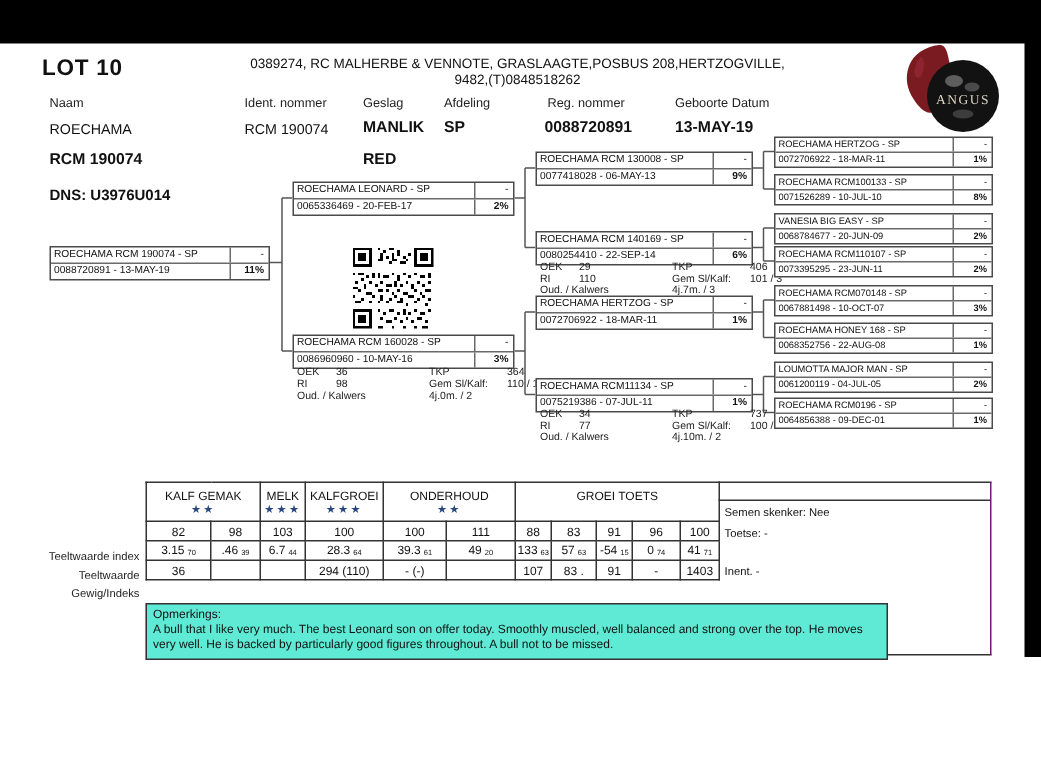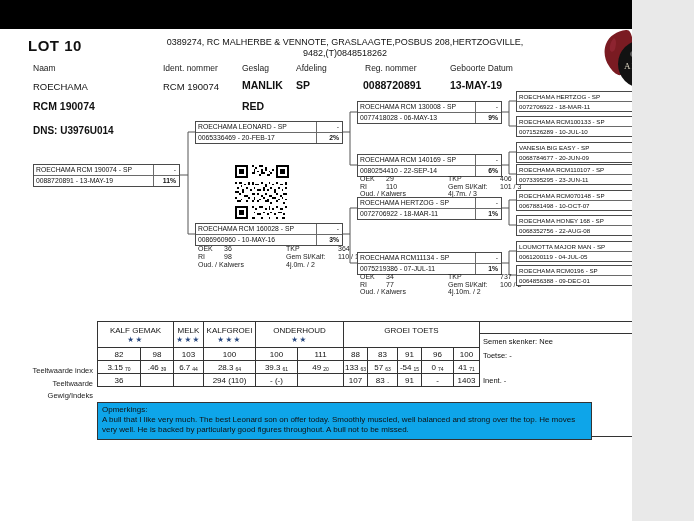--- a/index.html
+++ b/index.html
@@ -1,16 +1,16 @@
 <!DOCTYPE html>
 <html><head>
 <meta charset="utf-8">
 <style>
   html,body{margin:0;padding:0;background:#e9e9e9;}
-  .page{position:relative;width:632px;height:521px;background:#fff;overflow:hidden;
+  .page{position:relative;width:694px;height:521px;background:#fff;overflow:hidden;
         font-family:"Liberation Sans",sans-serif;color:#111;}
   .topbar{position:absolute;left:0;top:0;width:694px;height:29px;background:#000;}
   .rightbar{position:absolute;left:683px;top:0;width:11px;height:438px;background:#000;}
   .lot{position:absolute;left:28px;top:37px;font-size:15px;font-weight:700;letter-spacing:.5px;}
   .owner{position:absolute;left:128px;top:37px;width:434px;text-align:center;font-size:9px;line-height:11px;font-weight:400;}
   .logo{position:absolute;left:596px;top:28px;width:72px;height:64px;}
   .hlbl{position:absolute;top:63px;font-size:8.5px;color:#222;}
   .hval{position:absolute;top:81px;font-size:9.5px;}
   .hvalb{position:absolute;top:79px;font-size:10.5px;font-weight:700;}
   .hv2{position:absolute;top:100px;font-size:10.5px;font-weight:700;}
@@ -37,25 +37,25 @@
   .ttab{position:absolute;left:97px;top:321px;border-collapse:collapse;table-layout:fixed;width:382px;}
   .ttab td{border:1px solid #333;padding:0;text-align:center;overflow:hidden;}
   .grp td{height:25px;vertical-align:middle;}
   .gl{font-size:8px;}
   .gs{color:#27477e;font-size:7.5px;letter-spacing:1.5px;height:9px;}
   .chdr td{height:17px;font-size:7.8px;line-height:8.2px;vertical-align:middle;}
   .drow td{height:12px;font-size:8px;vertical-align:middle;text-align:center;}
   .acc{font-size:5px;vertical-align:-1px;margin-left:2px;}
   
   .panel{position:absolute;left:479px;top:321px;width:182px;height:116px;box-sizing:border-box;
-         border-top:1px solid #333;border-right:3px solid #701a75;border-bottom:1px solid #333;font-size:7.5px;}
+         border-top:1px solid #333;border-right:1px solid #701a75;border-bottom:1px solid #333;font-size:7.5px;}
   .panel .div1{height:11px;border-bottom:1px solid #333;}
   .panel .pl{padding-left:4px;}
   .remarks{position:absolute;left:97px;top:402px;width:495px;height:38px;box-sizing:border-box;
-           border:1px solid #333;background:#0ea5e9;font-size:8px;line-height:10px;padding:2px 4px;}
+           border:1px solid #333;background:#5eead4;font-size:8px;line-height:10px;padding:2px 4px;}
 </style>
 </head>
 <body>
 
 <div class="page">
   <div class="topbar"></div>
   <div class="rightbar"></div>
 
   <div class="lot">LOT 10</div>
   <div class="owner">

